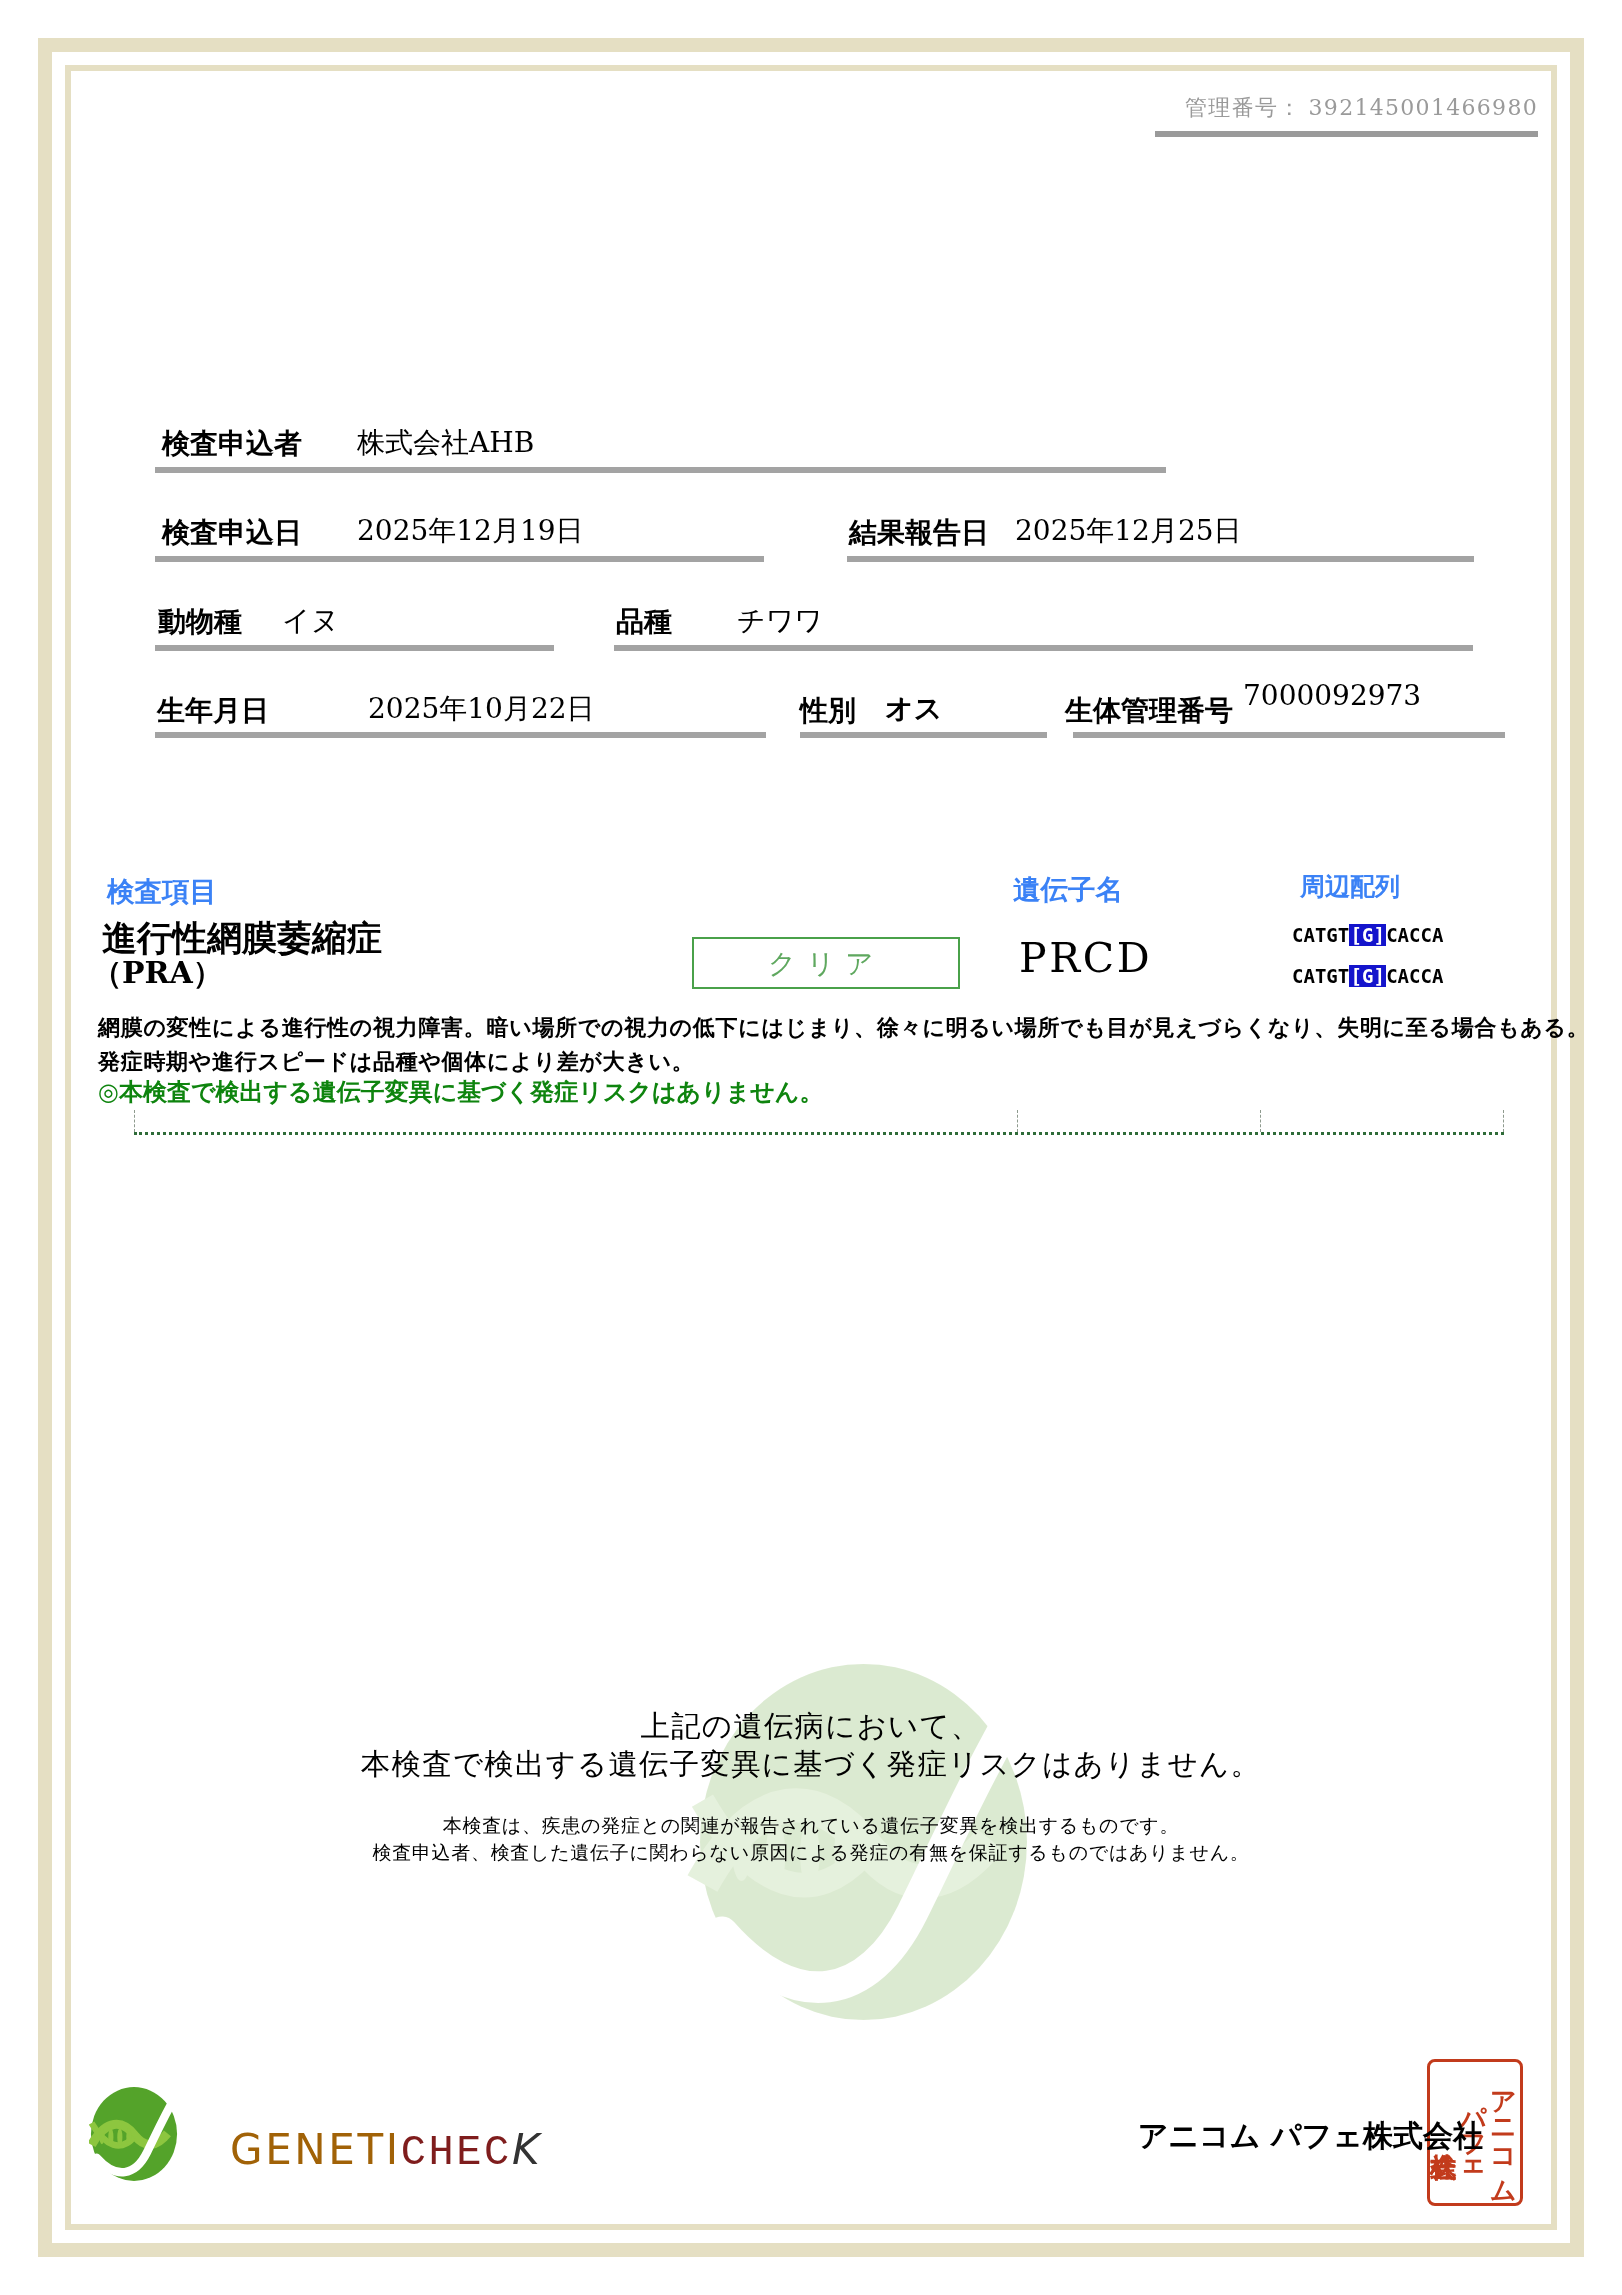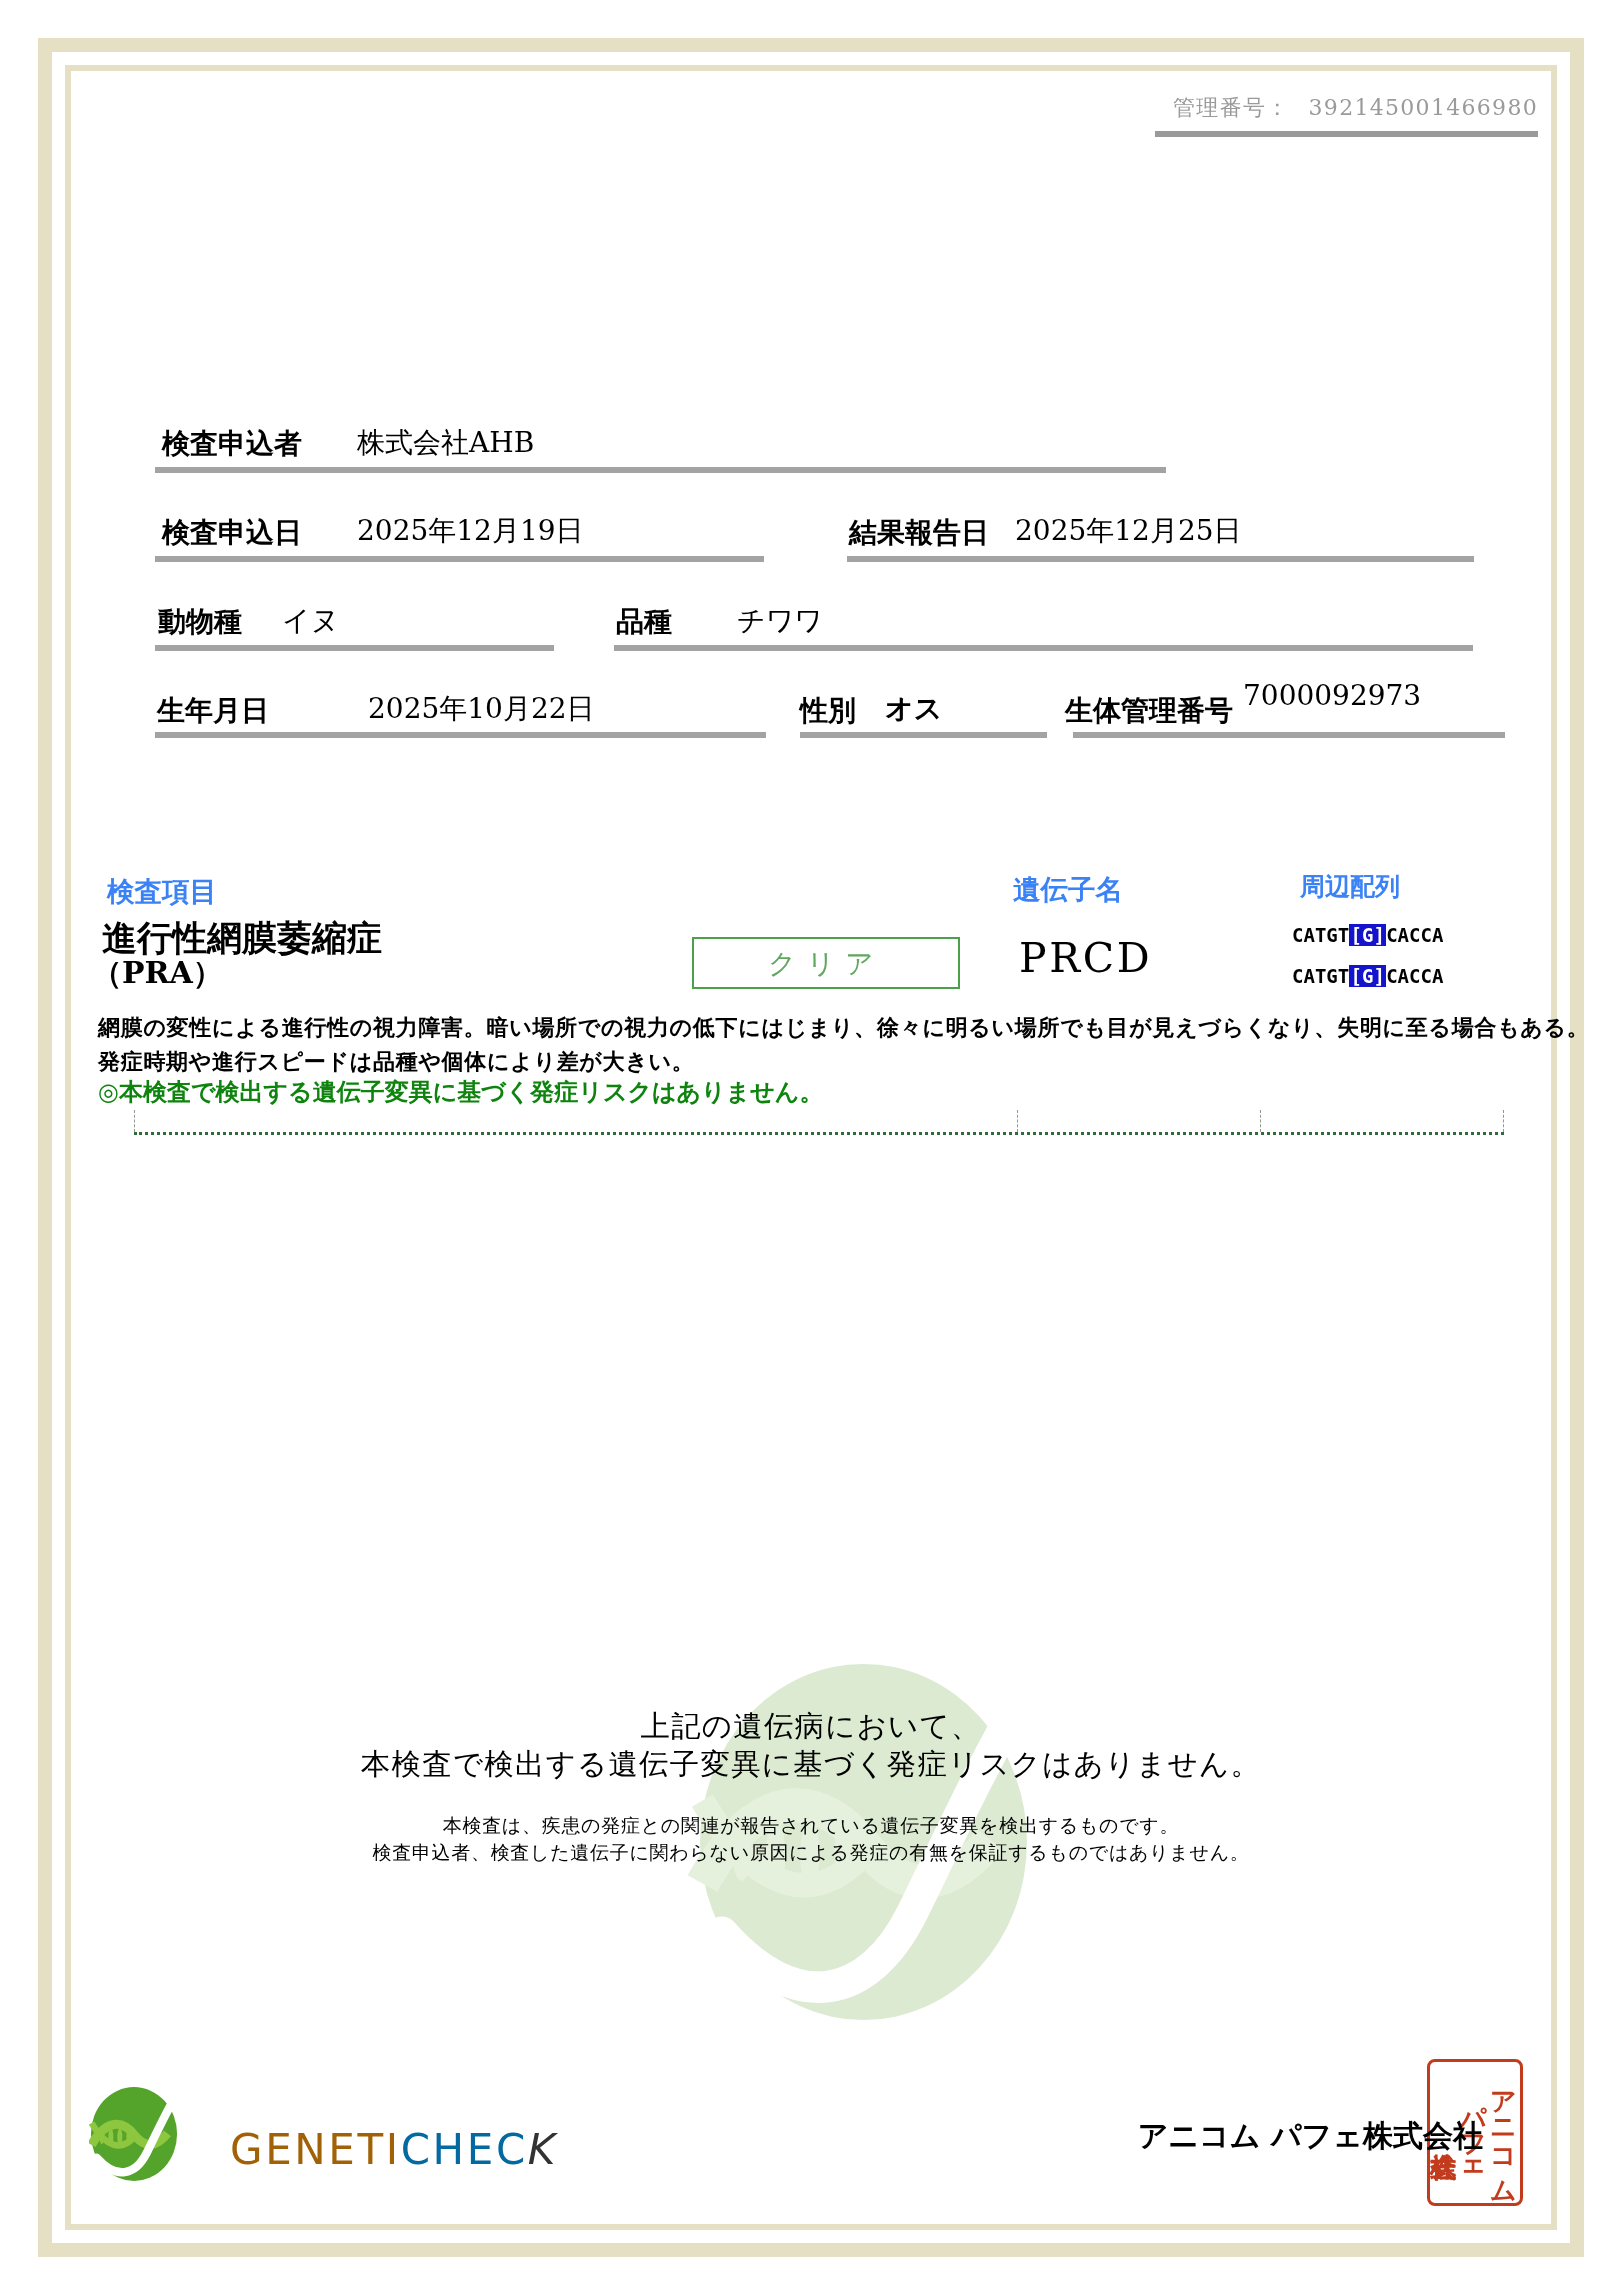--- a/index.html
+++ b/index.html
@@ -26,21 +26,21 @@
   .seq .allele{background:#1414cc;color:#ffffff;padding:0 1.3px;}
   .desc{font-size:22px;font-weight:bold;letter-spacing:0.7px;white-space:nowrap;}
   .risk{font-size:24px;font-weight:bold;color:#0e840e;white-space:nowrap;}
   .pending{border-bottom:3.3px dotted #2e6b38;}
   .vd{position:absolute;top:0;bottom:0;width:0;border-left:1.3px dashed #8e9a8e;}
   .gothic{font-family:"DejaVu Sans","Liberation Sans",sans-serif;}
   .sum-line{left:0;right:0;text-align:center;font-size:29.4px;letter-spacing:1.3px;white-space:nowrap;}
   .note-line{left:0;right:0;text-align:center;font-size:19px;letter-spacing:0.7px;white-space:nowrap;}
   .logo-text{font-size:42px;letter-spacing:2.6px;white-space:nowrap;}
   .logo-dark{color:#a16207;margin-left:36px;}
-  .logo-green{color:#0369a1;}
+  .logo-green{color:#7f1d1d;font-family:Liberation Mono, monospace;}
   .logo-k{color:#333333;font-style:italic;}
   .company{font-size:30px;font-weight:bold;white-space:nowrap;z-index:2;}
   .seal{
     border:3.3px solid #c23b1c;border-radius:7.9px;width:96px;height:147px;
     writing-mode:vertical-rl;color:#c23b1c;font-weight:bold;font-size:26px;
     line-height:30px;text-align:center;padding:2.6px 1.3px;box-sizing:border-box;z-index:1;
   }
   .seal span{display:block;}
   .wm{opacity:0.5;z-index:0;}
 </style>
@@ -57,21 +57,21 @@
     <path d="M 4 92 C 26 52, 52 52, 72 78 C 88 98, 106 94, 122 74" stroke="#cde4bc" stroke-width="14" fill="none"></path>
     <path d="M 4 58 C 26 96, 50 102, 70 80" stroke="#cde4bc" stroke-width="10" fill="none"></path>
     <ellipse cx="20" cy="78" rx="4" ry="13" fill="#cde4bc"></ellipse>
     <ellipse cx="34" cy="80" rx="4" ry="14" fill="#cde4bc"></ellipse>
     <ellipse cx="48" cy="80" rx="4" ry="14" fill="#cde4bc"></ellipse>
     <ellipse cx="62" cy="79" rx="4" ry="13" fill="#cde4bc"></ellipse>
     <path d="M 12 112 C 42 146, 72 140, 90 104 C 102 80, 116 48, 136 14" stroke="#ffffff" stroke-width="13" fill="none" stroke-linecap="round"></path>
   </svg>
 
   <div class="abs mgmt" style="left:1106px;top:93px;width:432px;">
-    <span>管理番号：</span><span style="margin-left:19px;">392145001466980</span>
+    <span>管理番号：</span><span style="margin-left:7px;">392145001466980</span>
   </div>
   <div class="bar" style="left:1155px;top:131px;width:383px;background:#9a9a9a;"></div>
 
 
   <div class="abs label" style="left:162px;top:425px;">検査申込者</div>
   <div class="abs value" style="left:357px;top:424px;">株式会社AHB</div>
   <div class="bar" style="left:155px;top:467px;width:1011px;"></div>
 
   <div class="abs label" style="left:162px;top:514px;">検査申込日</div>
   <div class="abs value" style="left:357px;top:512px;">2025年12月19日</div>

